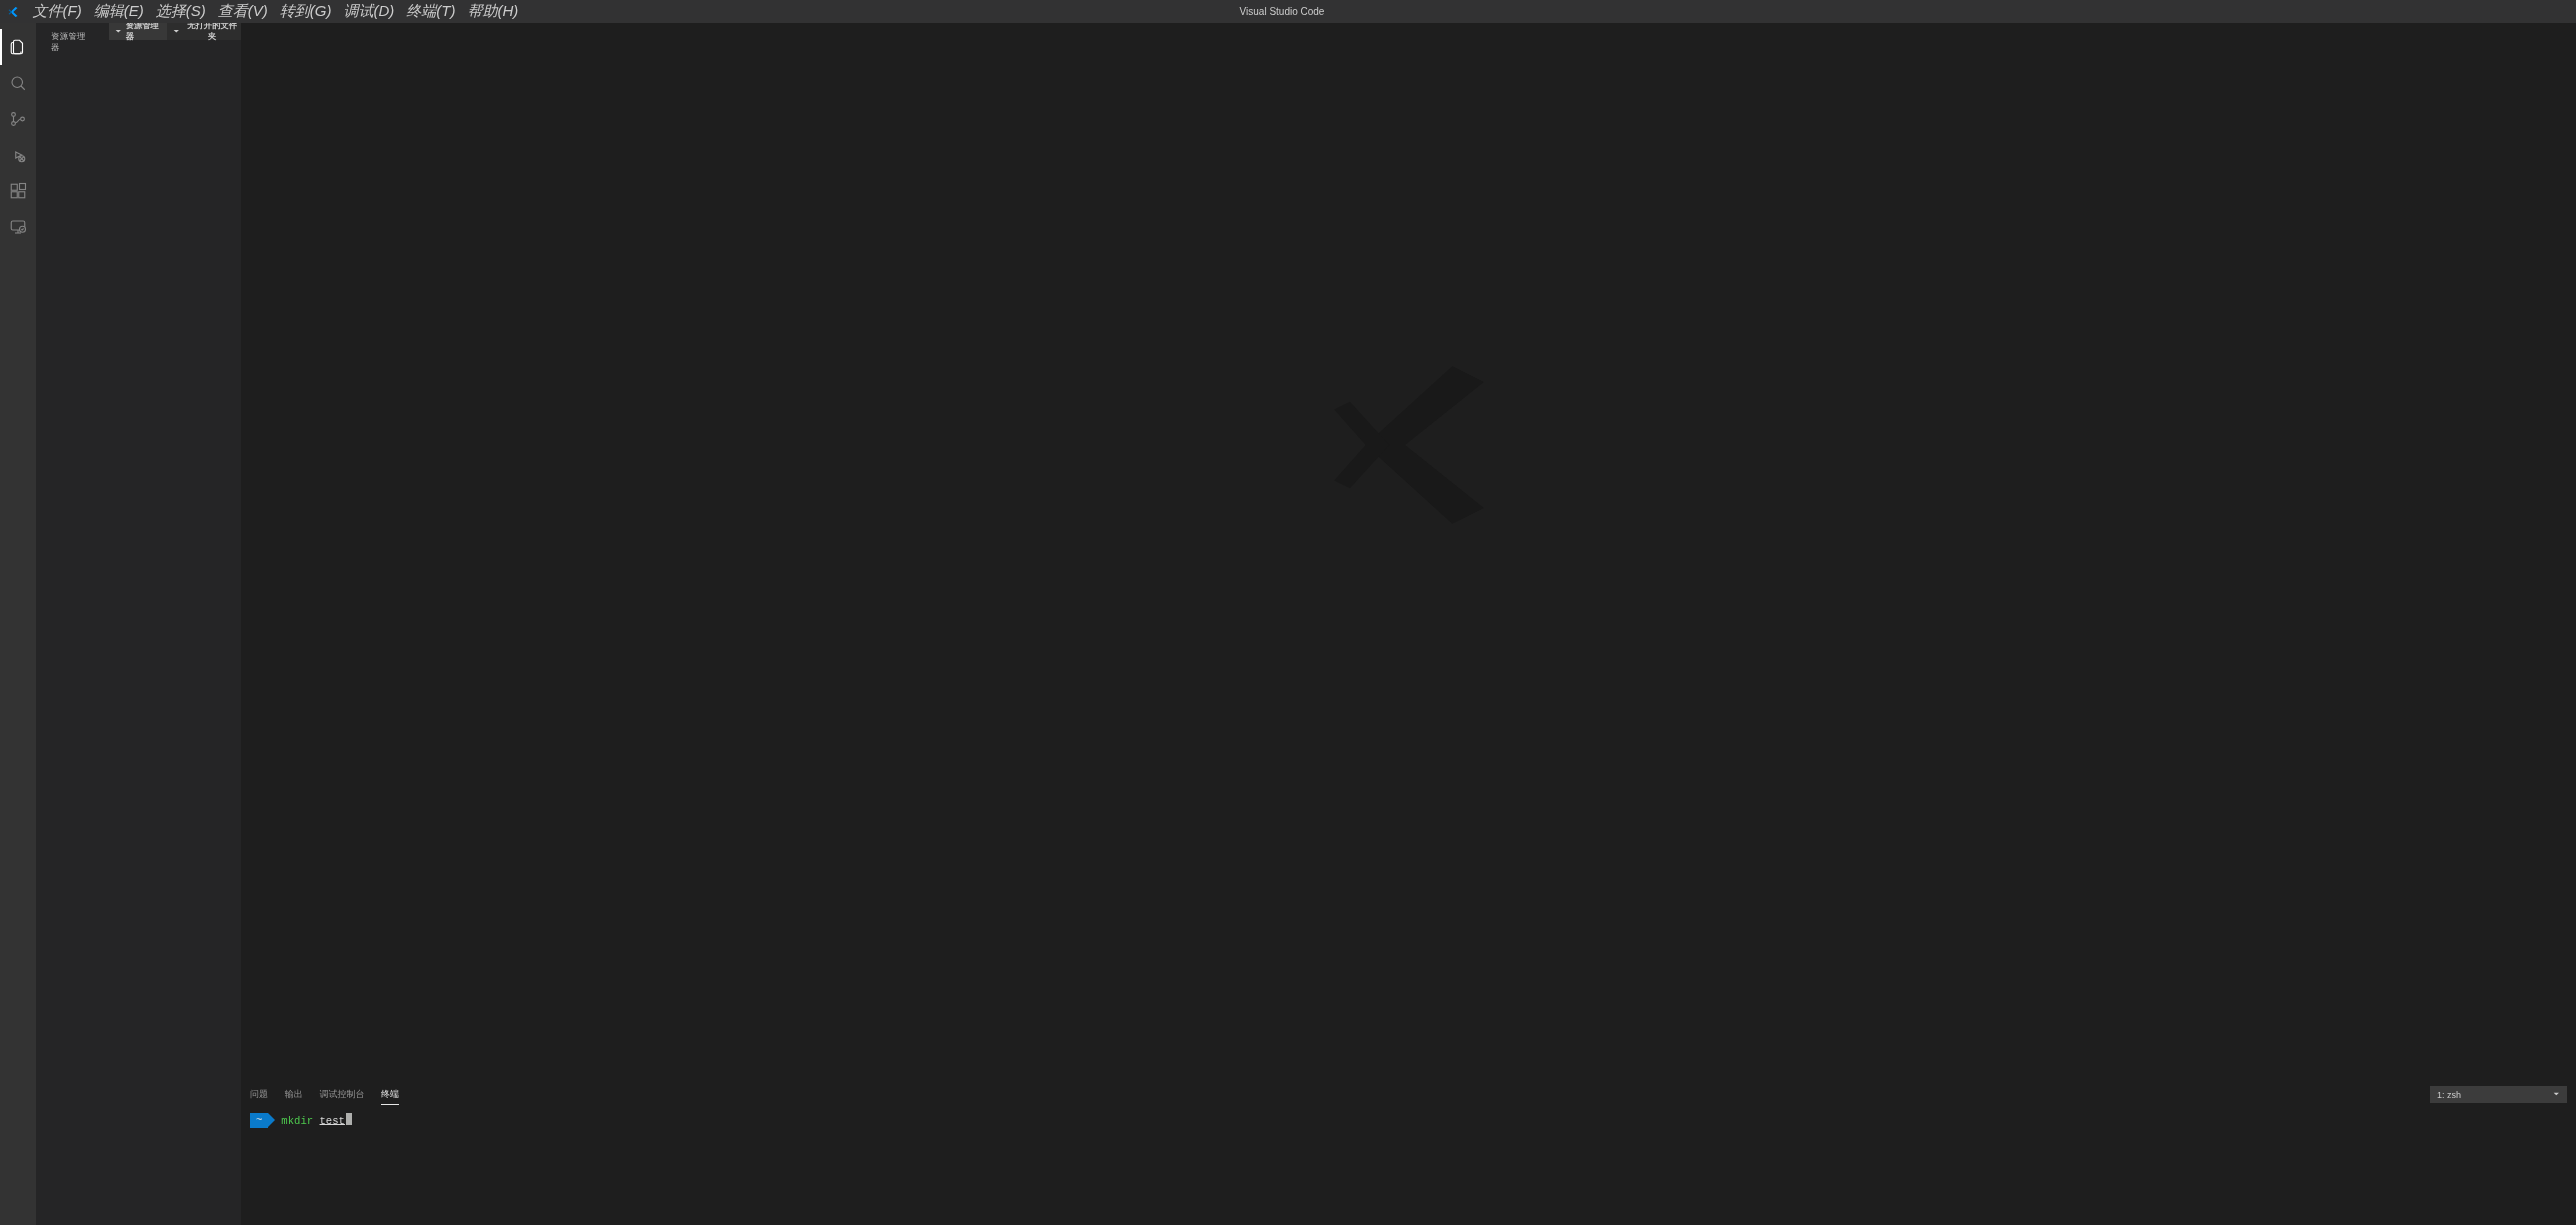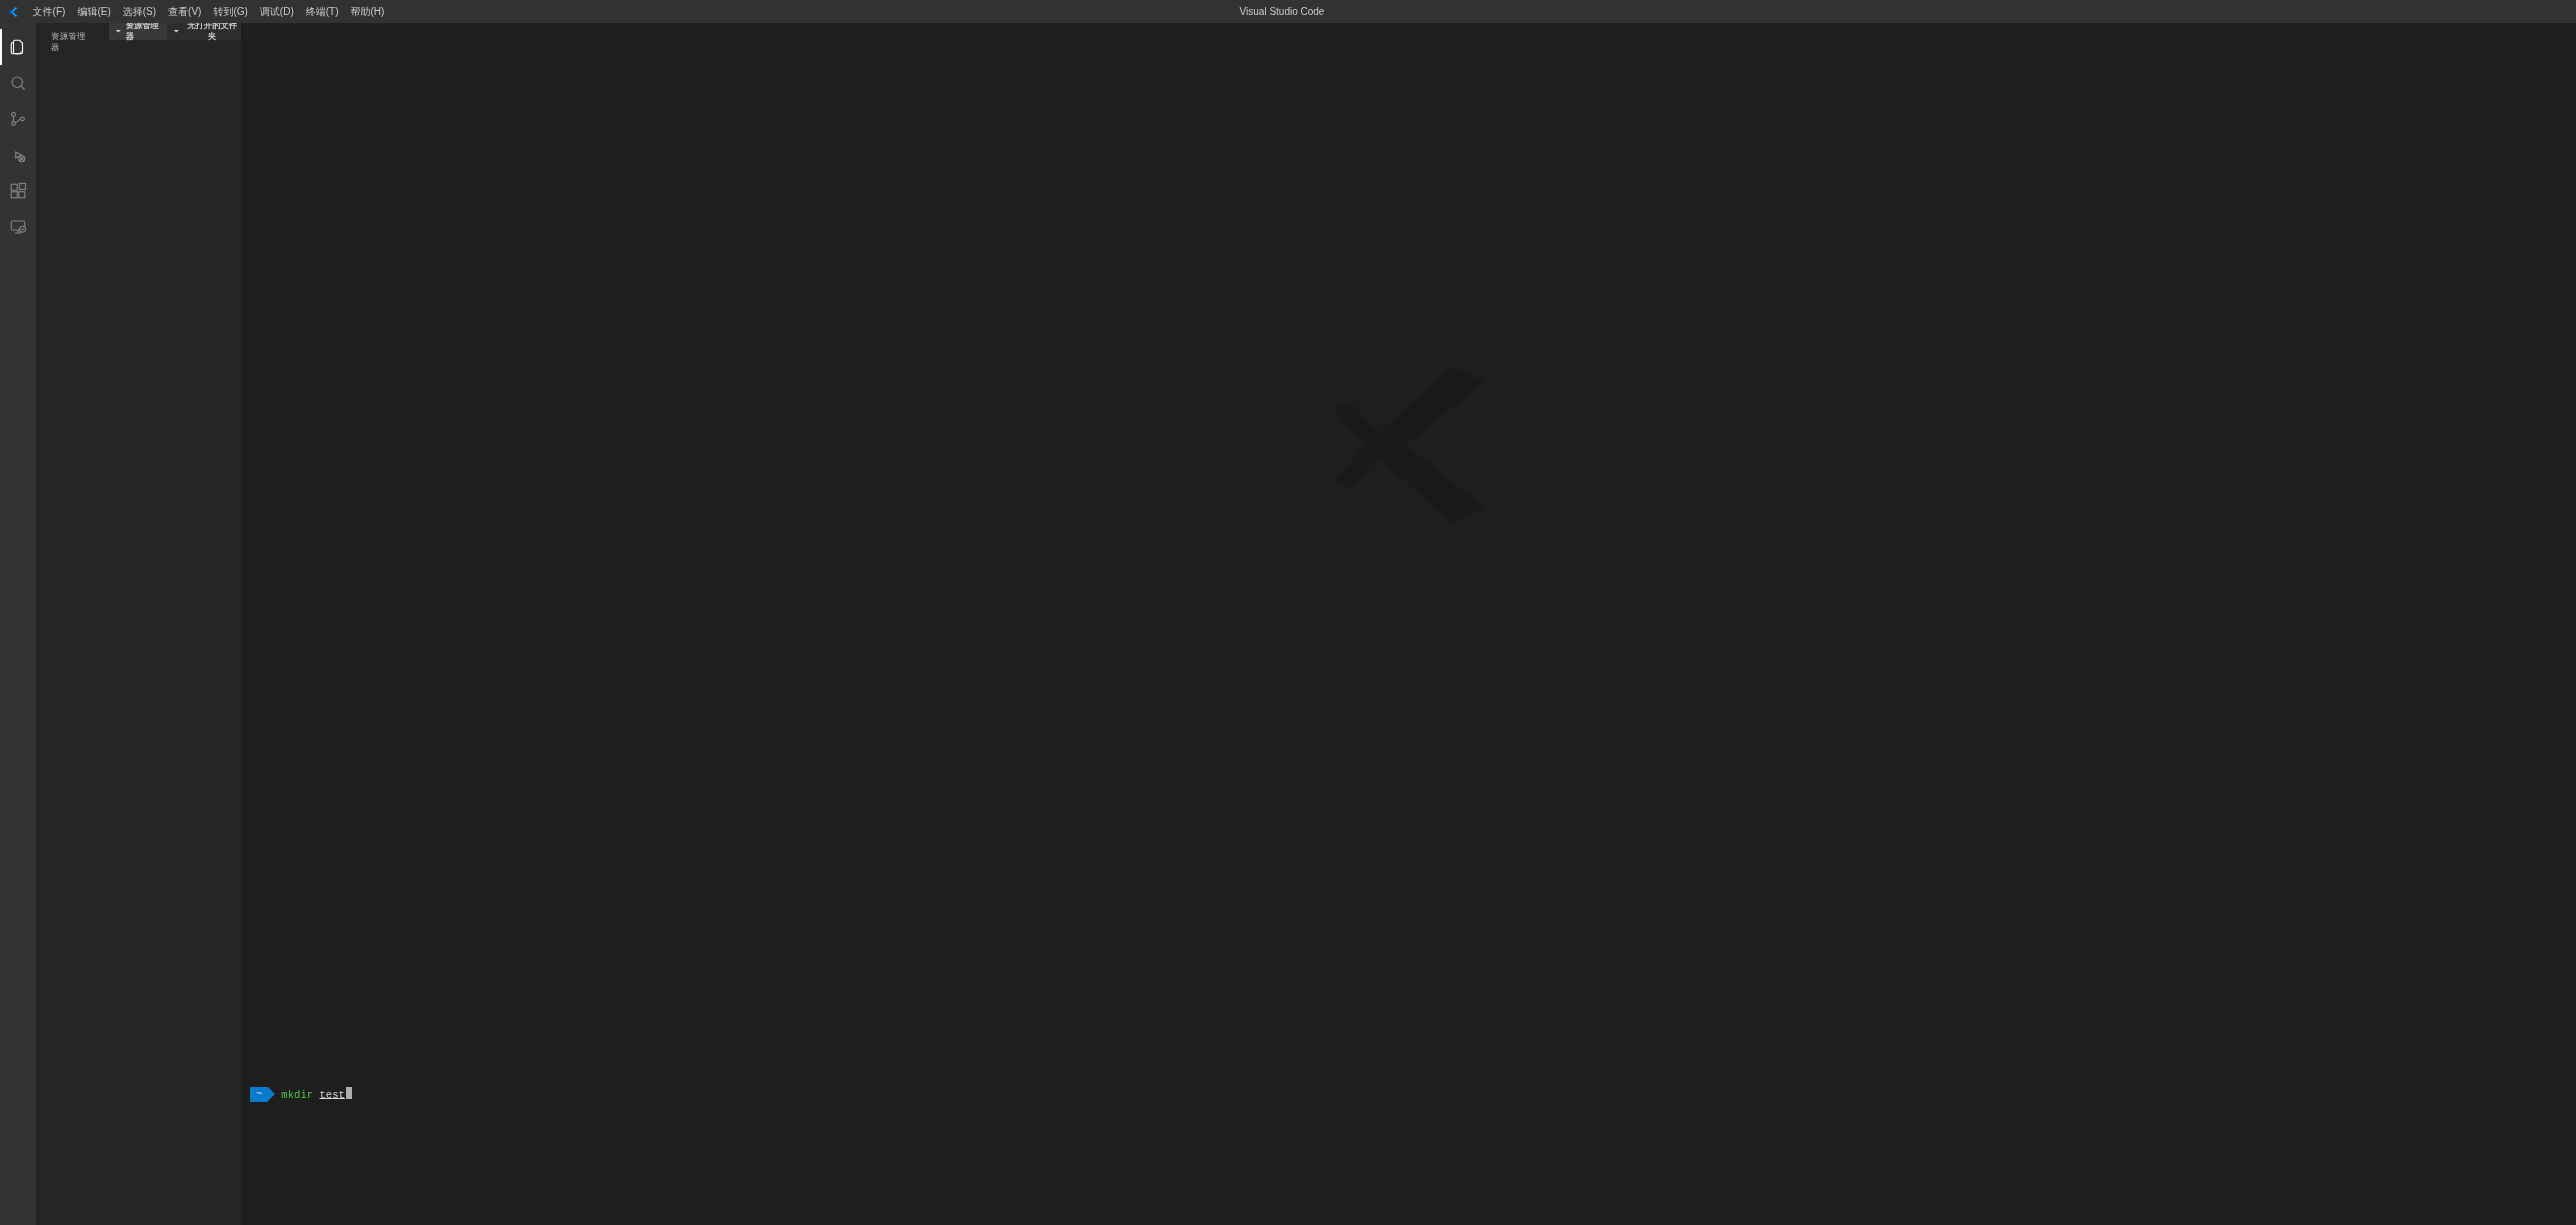--- a/index.html
+++ b/index.html
@@ -33,22 +33,23 @@
     display: flex;
     align-items: center;
     height: 100%;
   }
   .menu-item {
     padding: 0 6px;
     height: 100%;
     display: flex;
     align-items: center;
     color: #cccccc;
-    font-size: 10px;
+    font-size: 15px;
     cursor: default;
+    font-style: italic;
   }
   .title-center {
     position: absolute;
     left: 0; right: 12px;
     text-align: center;
     pointer-events: none;
     color: #cccccc;
     font-size: 10px;
   }
 
@@ -356,20 +357,37 @@
     <div class="editor-area">
       <div class="watermark">
         <svg viewBox="0 0 100 100">
           <path d="M72 10 L28 50 L72 90 L88 82 L48 50 L88 18 Z" fill="#191919"></path>
           <path d="M12 32 L28 50 L12 68 L20 72 L40 50 L20 28 Z" fill="#191919"></path>
         </svg>
       </div>
     </div>
 
     <div class="panel">
+      <div class="panel-tabs">
+        <div class="panel-tab">问题</div>
+        <div class="panel-tab">输出</div>
+        <div class="panel-tab">调试控制台</div>
+        <div class="panel-tab active">终端</div>
+
+        <div class="panel-right">
+          <div class="term-select">
+            <span>1: zsh</span>
+            <span class="caret">
+              <svg viewBox="0 0 16 16" fill="currentColor">
+                  <path d="M4 6l4 4 4-4z"></path>
+                </svg>
+            </span>
+          </div>
+        </div>
+      </div>
 
       <div class="terminal-body">
         <span class="prompt-badge">~</span>
           <span class="prompt-arrow"></span>
         <span>
           <span class="term-cmd">mkdir</span>
           <span> </span>
           <span class="term-arg">test</span><span class="term-cursor"></span>
         </span>
       </div>

